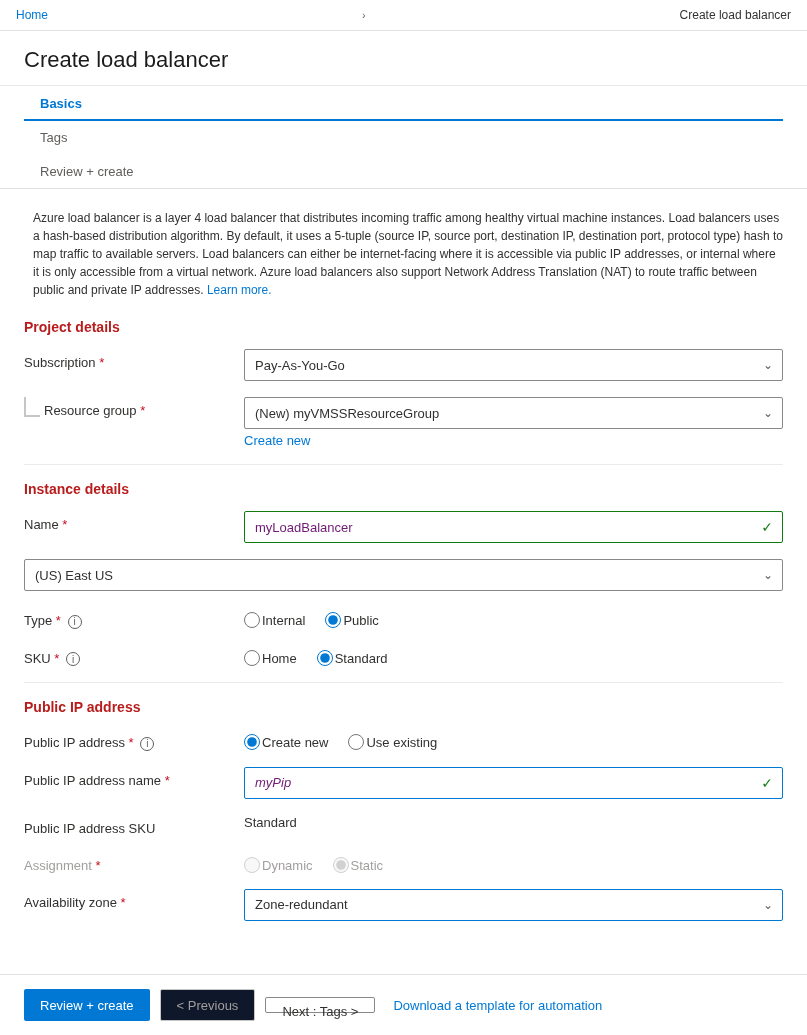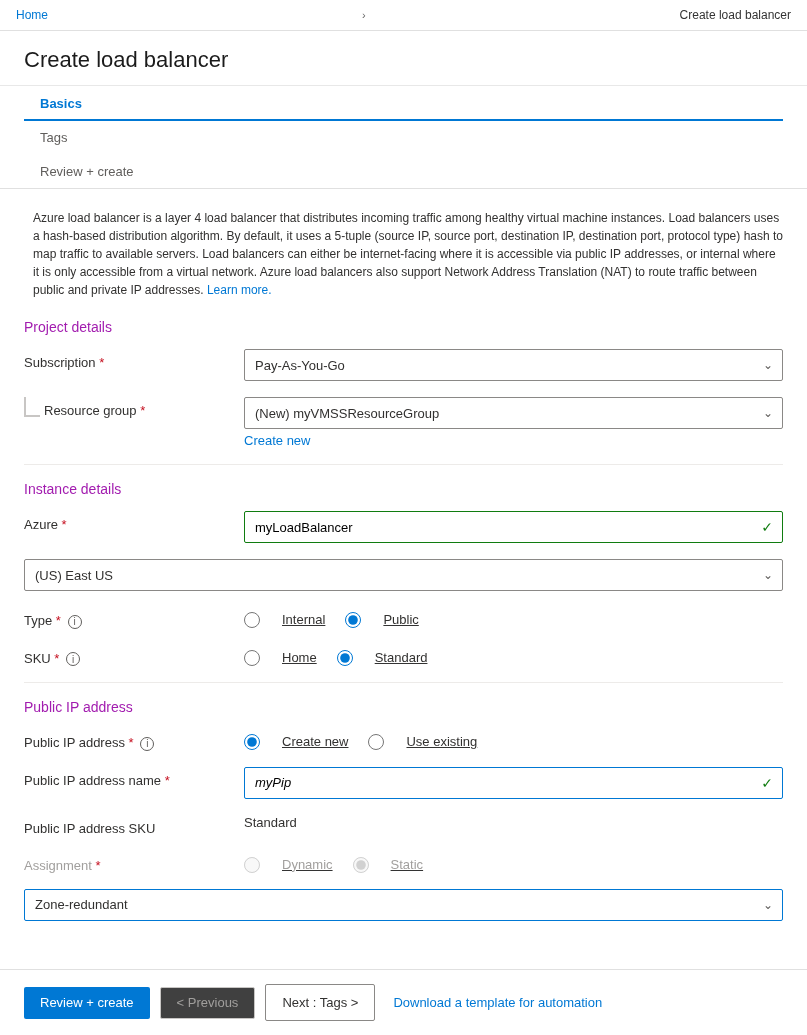--- a/index.html
+++ b/index.html
@@ -23,46 +23,46 @@
     .tabs-bar { display: flex; padding: 0 24px; border-bottom: 1px solid #e0e0e0; flex-direction: column; }
     .tab { padding: 10px 16px 8px; cursor: pointer; font-size: 13px; color: #605e5c; border-bottom: 2px solid transparent; margin-bottom: -1px; }
     .tab.active { color: #0078d4; border-bottom: 2px solid #0078d4; font-weight: 600; }
 
     
     .form-content { padding: 20px 24px; flex: 1; overflow-y: auto; }
 
     .description-text { font-size: 12px; color: #323130; line-height: 1.5; margin-bottom: 20px; margin-left: 9px; }
     .learn-more { color: #0078d4; text-decoration: none; cursor: pointer; }
 
-    .section-title { font-size: 14px; font-weight: 400; color: #a21caf; margin-bottom: 14px; margin-top: 6px; }
+    .section-title { font-size: 14px; font-weight: 700; color: #b91c1c; margin-bottom: 14px; margin-top: 6px; }
 
     .form-row { display: flex; align-items: flex-start; margin-bottom: 16px; }
     .form-label { width: 220px; min-width: 220px; padding-top: 6px; font-size: 13px; color: #323130; }
     .required { color: #c50f1f; }
     .info-icon { display: inline-flex; align-items: center; justify-content: center; width: 14px; height: 14px; border-radius: 50%; border: 1px solid #605e5c; font-size: 10px; color: #605e5c; cursor: pointer; margin-left: 3px; vertical-align: middle; }
     .form-control { flex: 1; }
 
     
     .select-wrapper { position: relative; text-decoration: underline; }
     .select-box { width: 100%; padding: 5px 32px 5px 10px; border: 1px solid #8a8886; border-radius: 2px; font-size: 13px; color: #323130; background: #fff; appearance: none; cursor: pointer; height: 32px; }
     .select-arrow { position: absolute; right: 10px; top: 50%; transform: translateY(-50%); pointer-events: none; color: #605e5c; font-size: 12px; }
 
     
-    .text-input { width: 100%; padding: 5px 10px; border: 1px solid #8a8886; border-radius: 2px; font-size: 13px; color: #000000; background: #fff; height: 32px; }
+    .text-input { width: 100%; padding: 5px 10px; border: 1px solid #8a8886; border-radius: 2px; font-size: 13px; color: #701a75; background: #fff; height: 32px; }
     .text-input.valid { border-color: #107c10; }
 
     .input-with-check { position: relative; }
     .input-check-icon { position: absolute; right: 10px; top: 50%; transform: translateY(-50%); color: #107c10; font-size: 14px; }
 
     
     .create-new-link { color: #0078d4; text-decoration: none; font-size: 13px; cursor: pointer; display: inline-block; margin-top: 4px; }
 
     
     .radio-group { display: flex; align-items: center; gap: 20px; padding-top: 5px; }
-    .radio-option { display: flex; align-items: flex-start; gap: 22px; cursor: pointer; text-decoration: underline; }
+    .radio-option { display: flex; align-items: flex-end; gap: 2px; cursor: pointer; }
     .radio-option input[type="radio"] { width: 16px; height: 16px; accent-color: #0078d4; cursor: pointer; }
     .radio-label { font-size: 13px; color: #323130; cursor: pointer; }
     .radio-label.disabled { color: #a19f9d; }
     .radio-option.disabled input[type="radio"] { cursor: not-allowed; }
 
     
     .project-details-section { padding-left: 0; }
     .resource-group-row { display: flex; align-items: flex-start; margin-bottom: 4px; }
     .resource-group-indent { width: 16px; border-left: 2px solid #c8c6c4; border-bottom: 2px solid #c8c6c4; height: 20px; margin-top: 0; flex-shrink: 0; }
     .resource-group-label { width: 204px; min-width: 204px; padding-top: 6px; font-size: 13px; color: #323130; }
@@ -70,22 +70,22 @@
     
     .static-value { font-size: 13px; color: #323130; padding-top: 6px; }
 
     
     .section-divider { border: none; border-top: 1px solid #edebe9; margin: 16px 0; }
 
     
     .footer { background: #fff; border-top: 1px solid #e0e0e0; padding: 14px 24px; display: flex; align-items: center; gap: 10px; }
     .btn-primary { background: #0078d4; color: #fff; border: none; padding: 6px 16px; font-size: 13px; cursor: pointer; border-radius: 2px; height: 32px; }
     .btn-secondary { background: #fff; color: #323130; border: 1px solid #8a8886; padding: 6px 16px; font-size: 13px; cursor: pointer; border-radius: 2px; height: 32px; }
-    .btn-secondary:disabled, .btn-secondary.disabled { color: #a19f9d; border-color: #c8c6c4; cursor: default; background: #404040; }
-    .btn-next { background: #fff; color: #323130; border: 1px solid #8a8886; padding: 6px 16px; font-size: 13px; cursor: pointer; border-radius: 2px; height: 37px; }
+    .btn-secondary:disabled, .btn-secondary.disabled { color: #a19f9d; border-color: #c8c6c4; cursor: default; background: #0f172a; }
+    .btn-next { background: #fff; color: #323130; border: 1px solid #8a8886; padding: 6px 16px; font-size: 13px; cursor: pointer; border-radius: 2px; height: 16px; }
     .automation-link { color: #0078d4; text-decoration: none; font-size: 13px; cursor: pointer; margin-left: 8px; }
   </style>
 </head>
 <body>
 
 <div class="page-wrapper">
 
   <div class="breadcrumb-bar">
     <a class="breadcrumb-link">Home</a>
     <span class="breadcrumb-sep">›</span>
@@ -149,21 +149,21 @@
         </div>
       </div>
 
       <hr class="section-divider">
 
       <div>
         <div class="section-title">Instance details</div>
 
         <div class="form-row">
           <div class="form-label">
-            <span>Azure</span>
+            <span>Name</span>
             <span class="required"> *</span>
           </div>
           <div class="form-control">
             <div class="input-with-check">
               <input type="text" class="text-input valid" value="myLoadBalancer" style="">
               <span class="input-check-icon">✓</span>
             </div>
           </div>
         </div>
 
@@ -279,20 +279,24 @@
               </label>
               <label class="radio-option disabled">
                 <input type="radio" name="assignment" checked="" disabled="" style="">
                 <span class="radio-label disabled">Static</span>
               </label>
             </div>
           </div>
         </div>
 
         <div class="form-row">
+          <div class="form-label">
+            <span>Availability zone</span>
+            <span class="required"> *</span>
+          </div>
           <div class="form-control">
             <div class="select-wrapper">
               <select class="select-box" style="border-color:#0078d4;">
                 <option>Zone-redundant</option>
               </select>
               <span class="select-arrow">⌄</span>
             </div>
           </div>
         </div>
 

